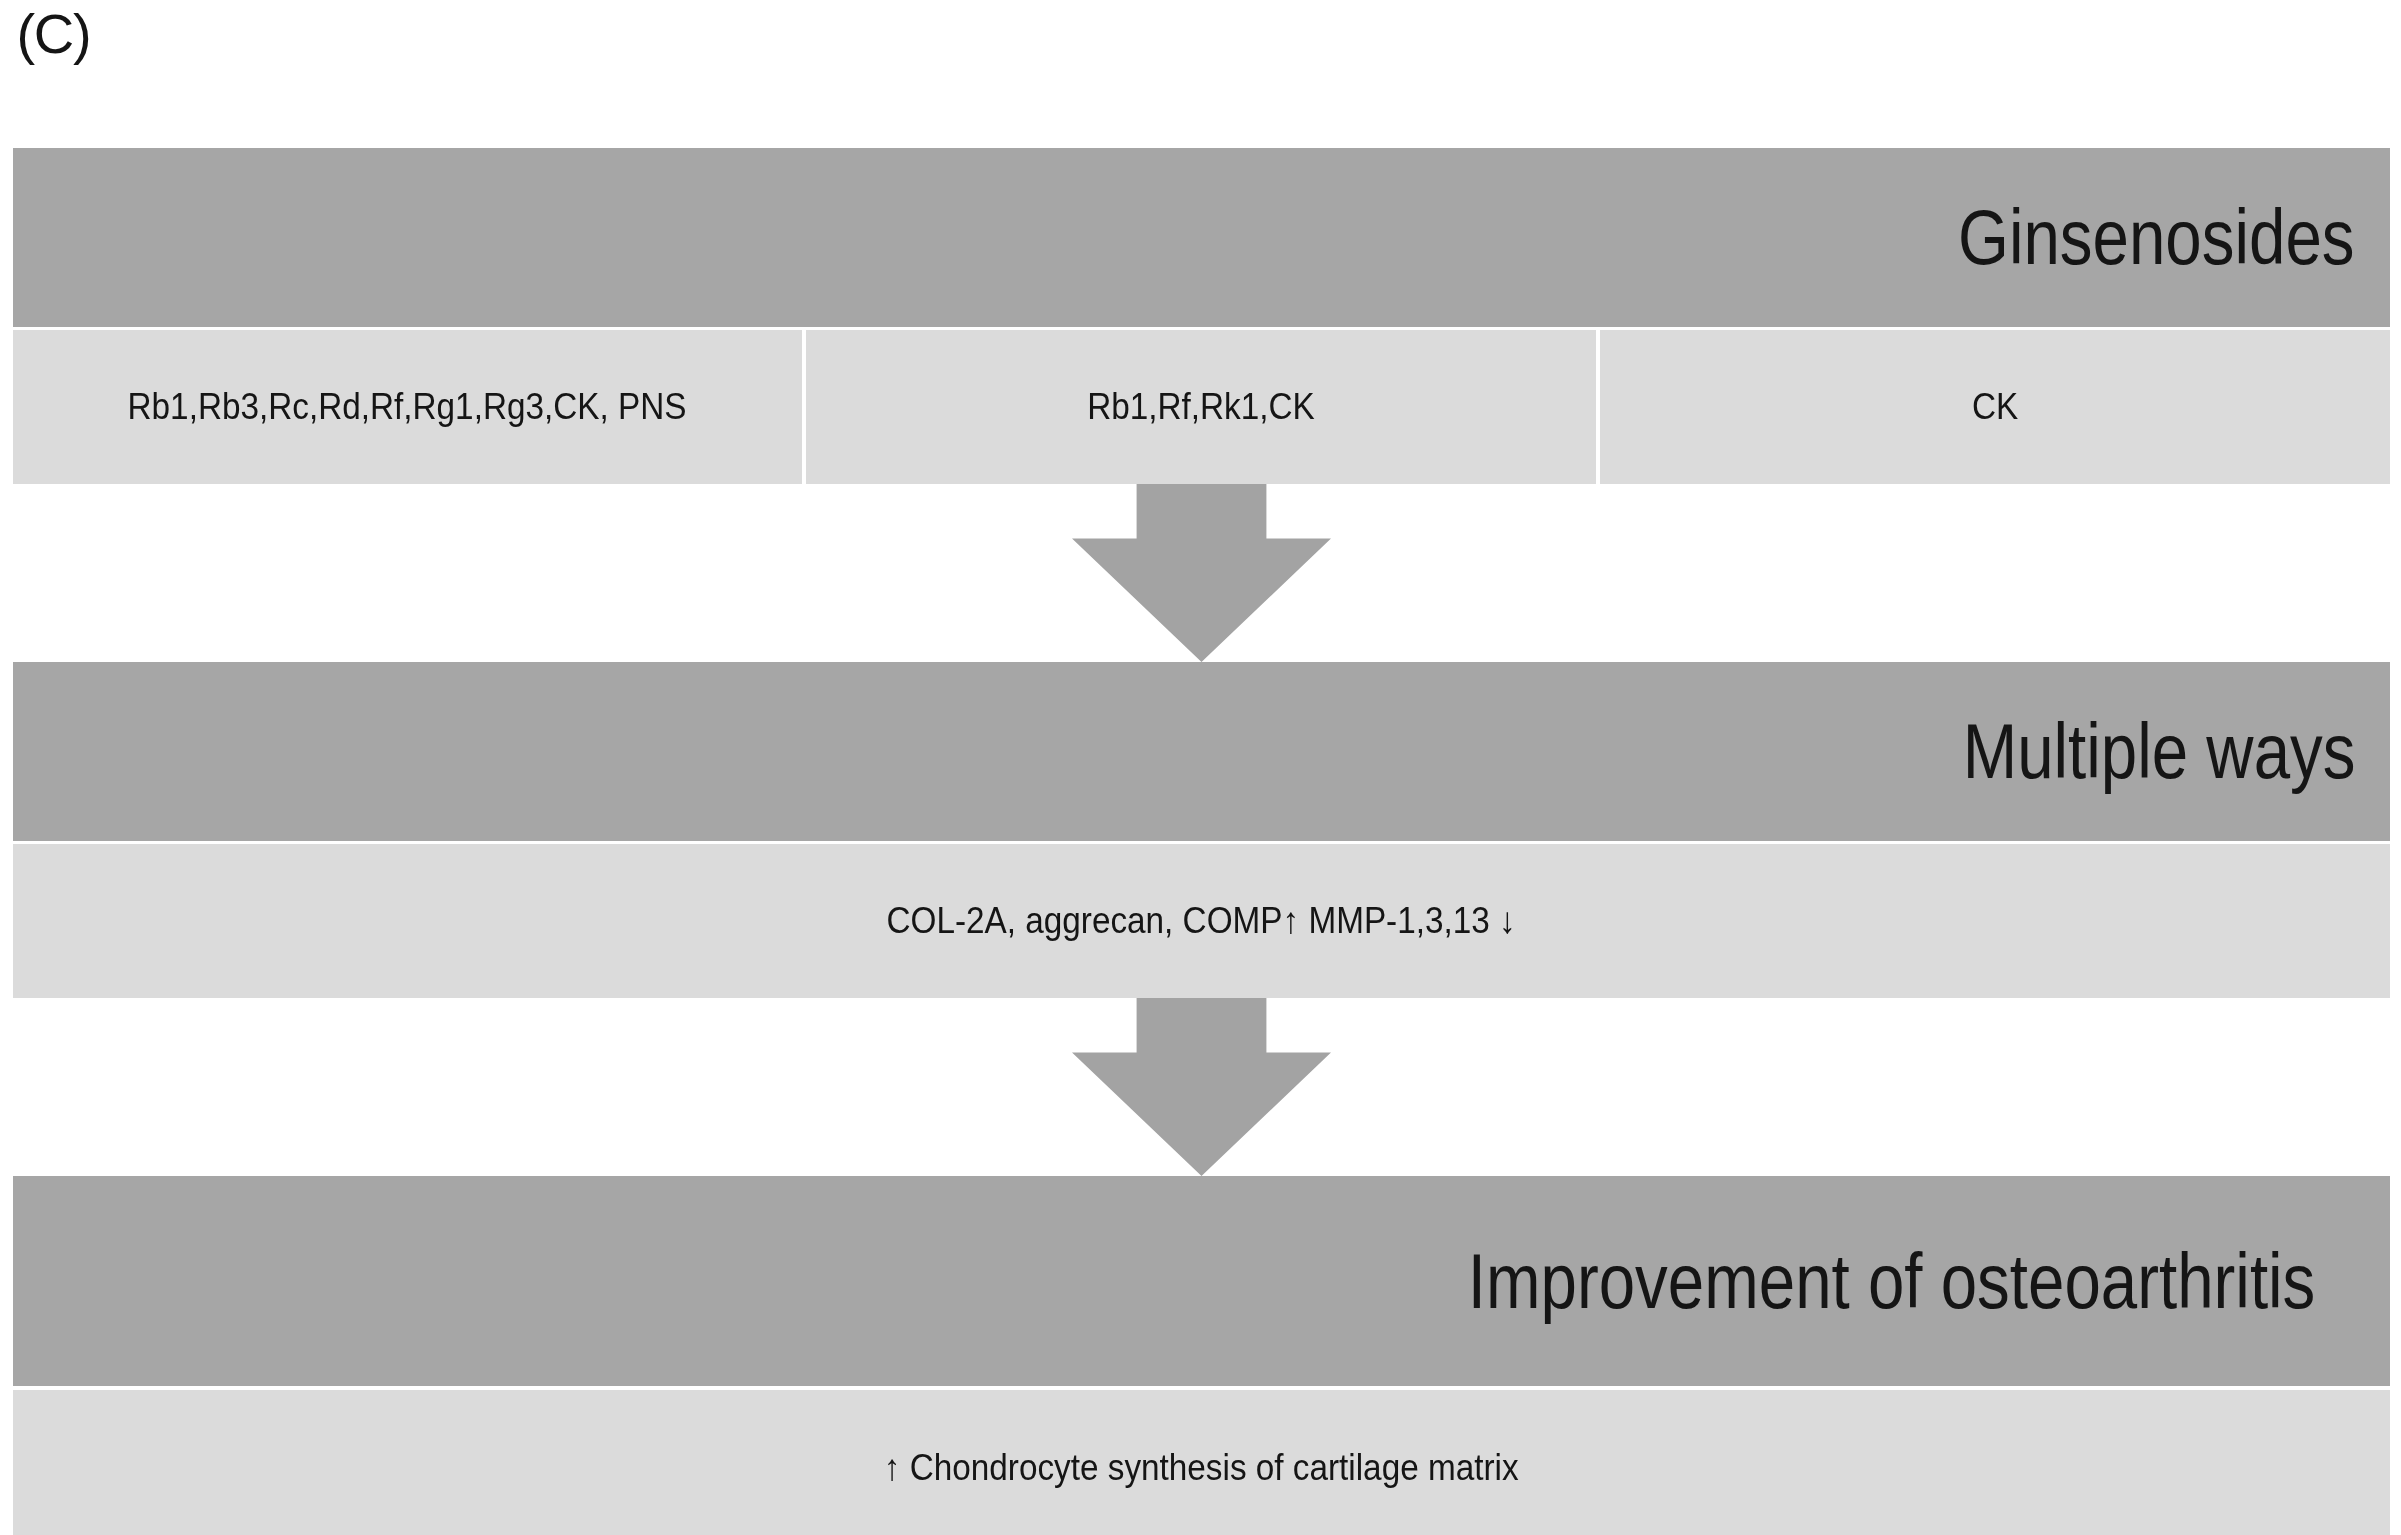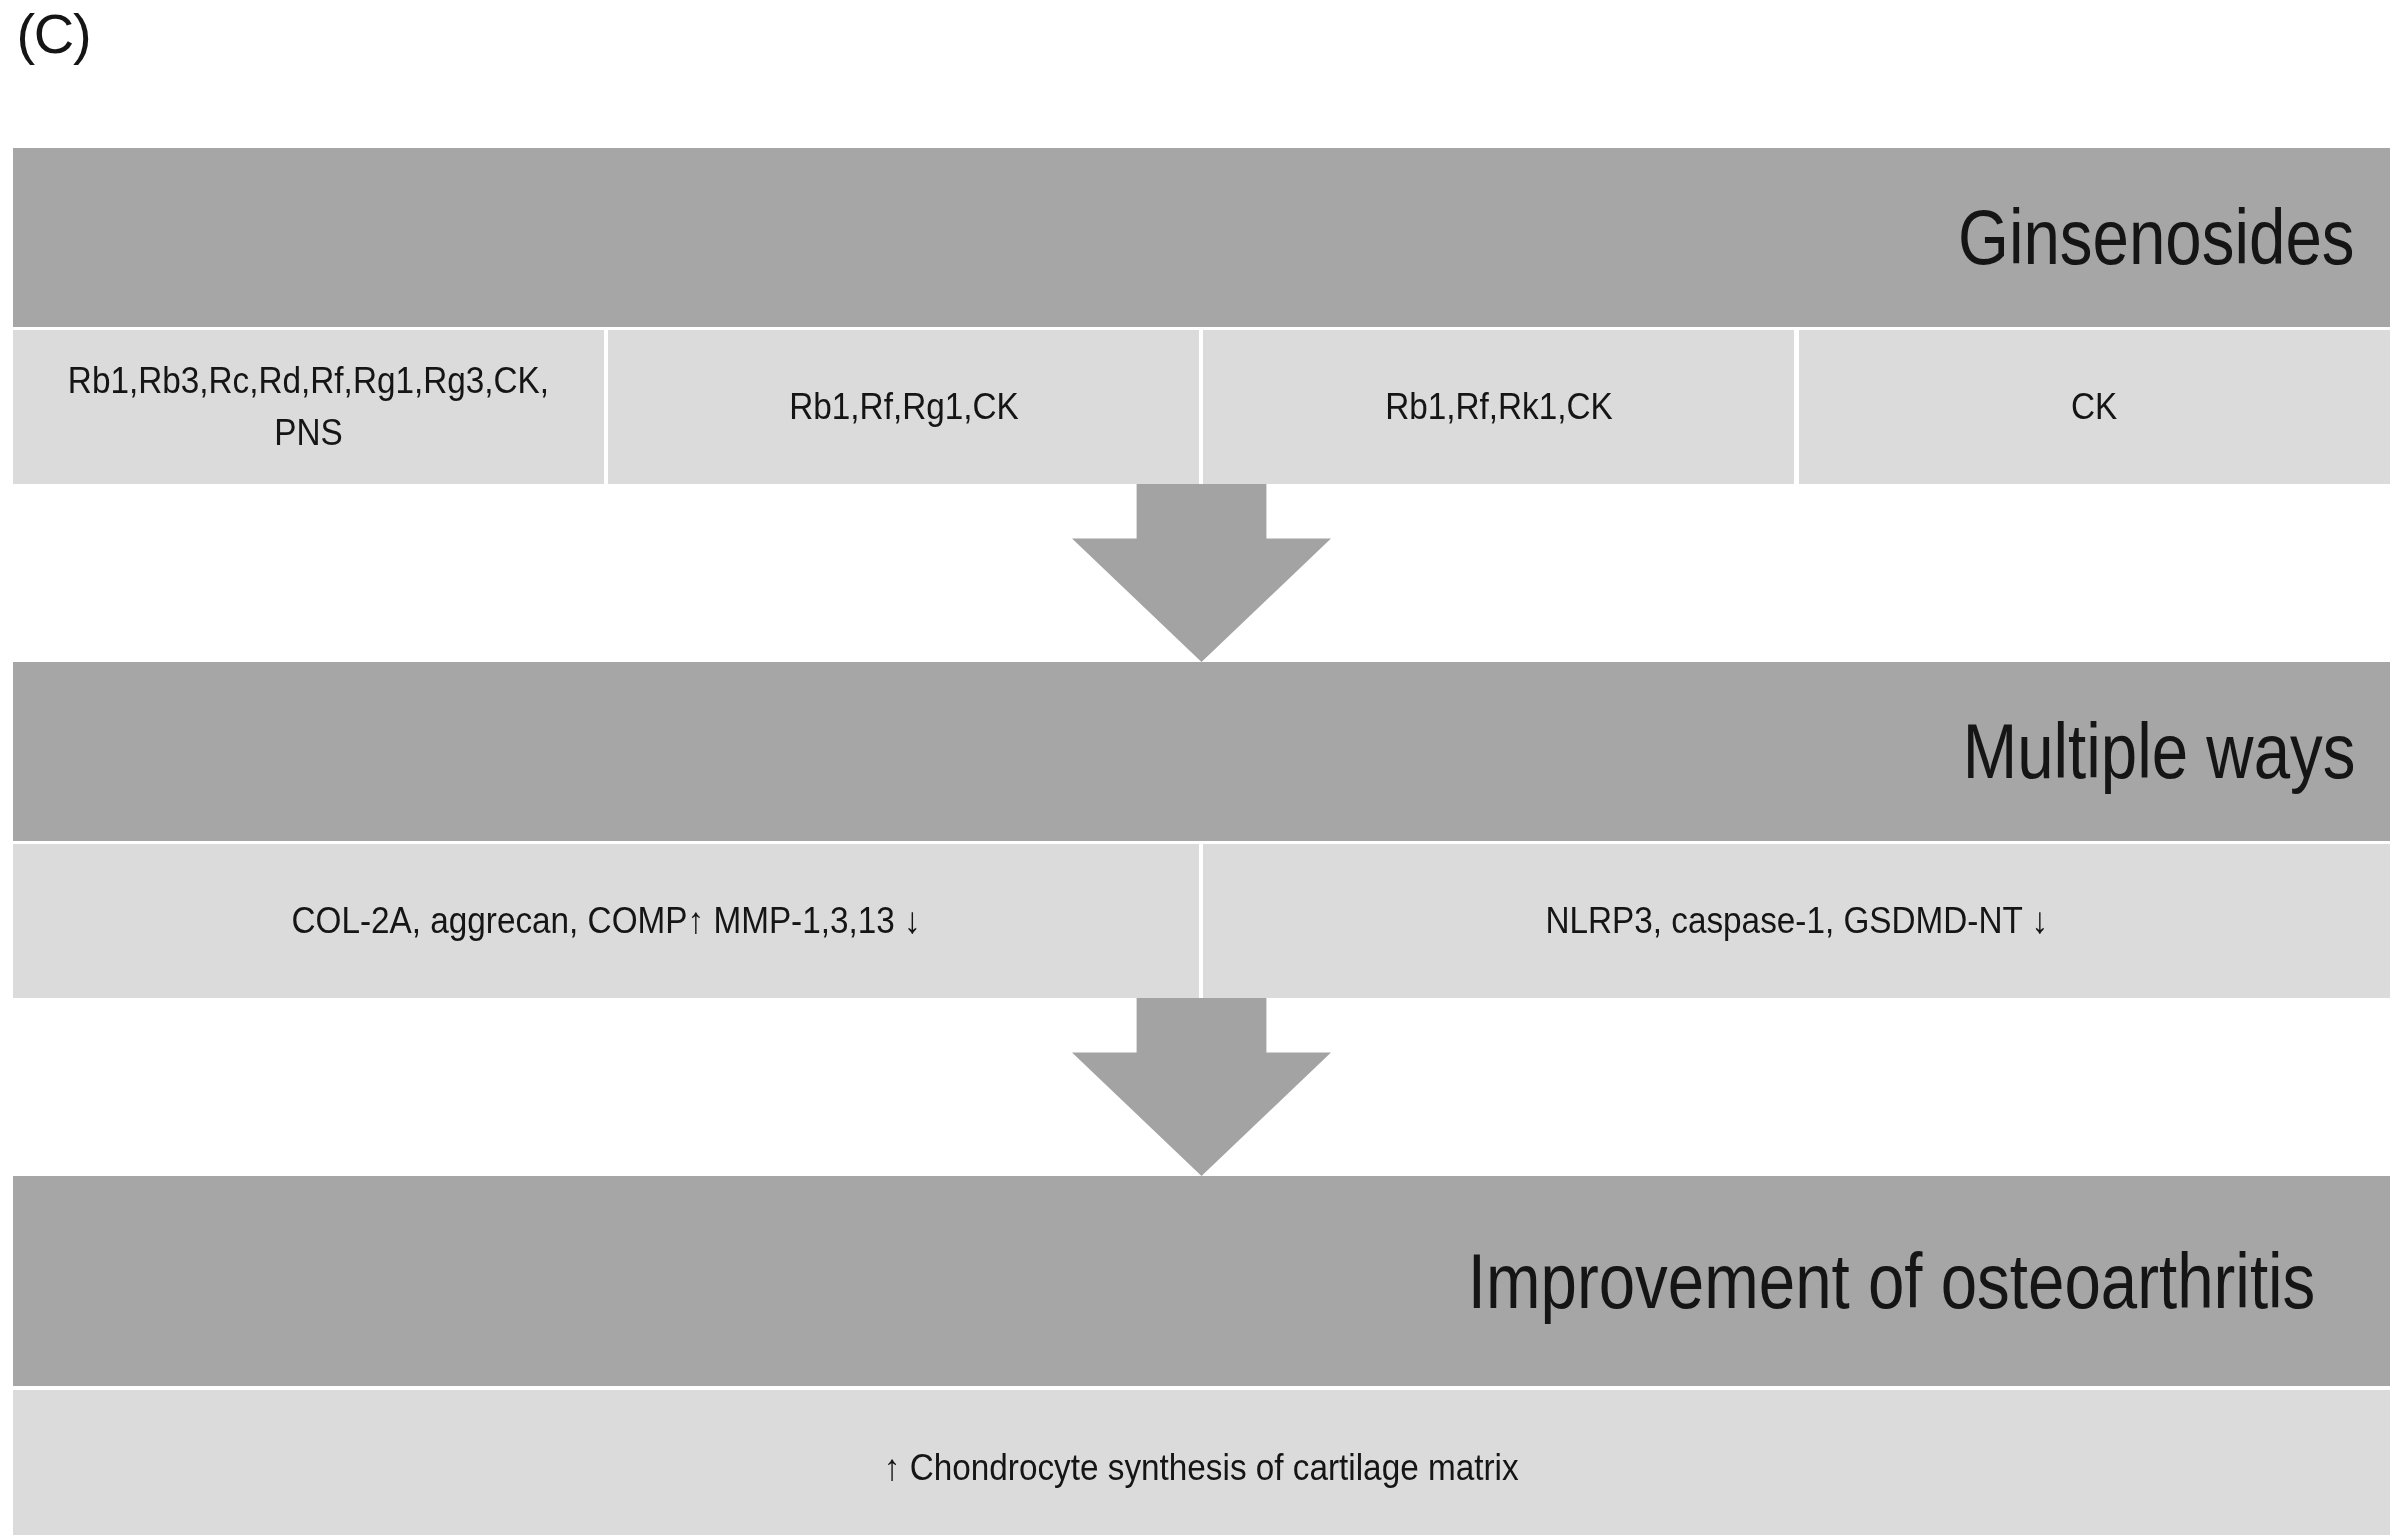--- a/index.html
+++ b/index.html
@@ -69,45 +69,39 @@
 <div class="content">
 
   <div class="bar">
     <span class="t">Ginsenosides</span>
   </div>
   <div class="cells">
     <div class="cell">
       <span class="t">Rb1,Rb3,Rc,Rd,Rf,Rg1,Rg3,CK, PNS</span>
     </div>
     <div class="cell">
-      <span class="t">Rb1,Rf,Rg1,CK</span>
-    </div>
-    <div class="cell">
       <span class="t">Rb1,Rf,Rk1,CK</span>
     </div>
     <div class="cell">
       <span class="t">CK</span>
     </div>
   </div>
 
   <div class="arrow-zone">
     <svg viewBox="0 0 409 281" aria-hidden="true">
       <polygon points="102,0 307,0 307,86 409,86 204.5,281 0,86 102,86" fill="#a3a3a3"></polygon>
     </svg>
   </div>
 
   <div class="bar">
     <span class="t">Multiple ways</span>
   </div>
   <div class="cells">
     <div class="cell">
       <span class="t">COL-2A, aggrecan, COMP↑ MMP-1,3,13 ↓</span>
-    </div>
-    <div class="cell">
-      <span class="t">NLRP3, caspase-1, GSDMD-NT ↓</span>
     </div>
   </div>
 
   <div class="arrow-zone">
     <svg viewBox="0 0 409 281" aria-hidden="true">
       <polygon points="102,0 307,0 307,86 409,86 204.5,281 0,86 102,86" fill="#a3a3a3"></polygon>
     </svg>
   </div>
 
   <div class="bar short">

